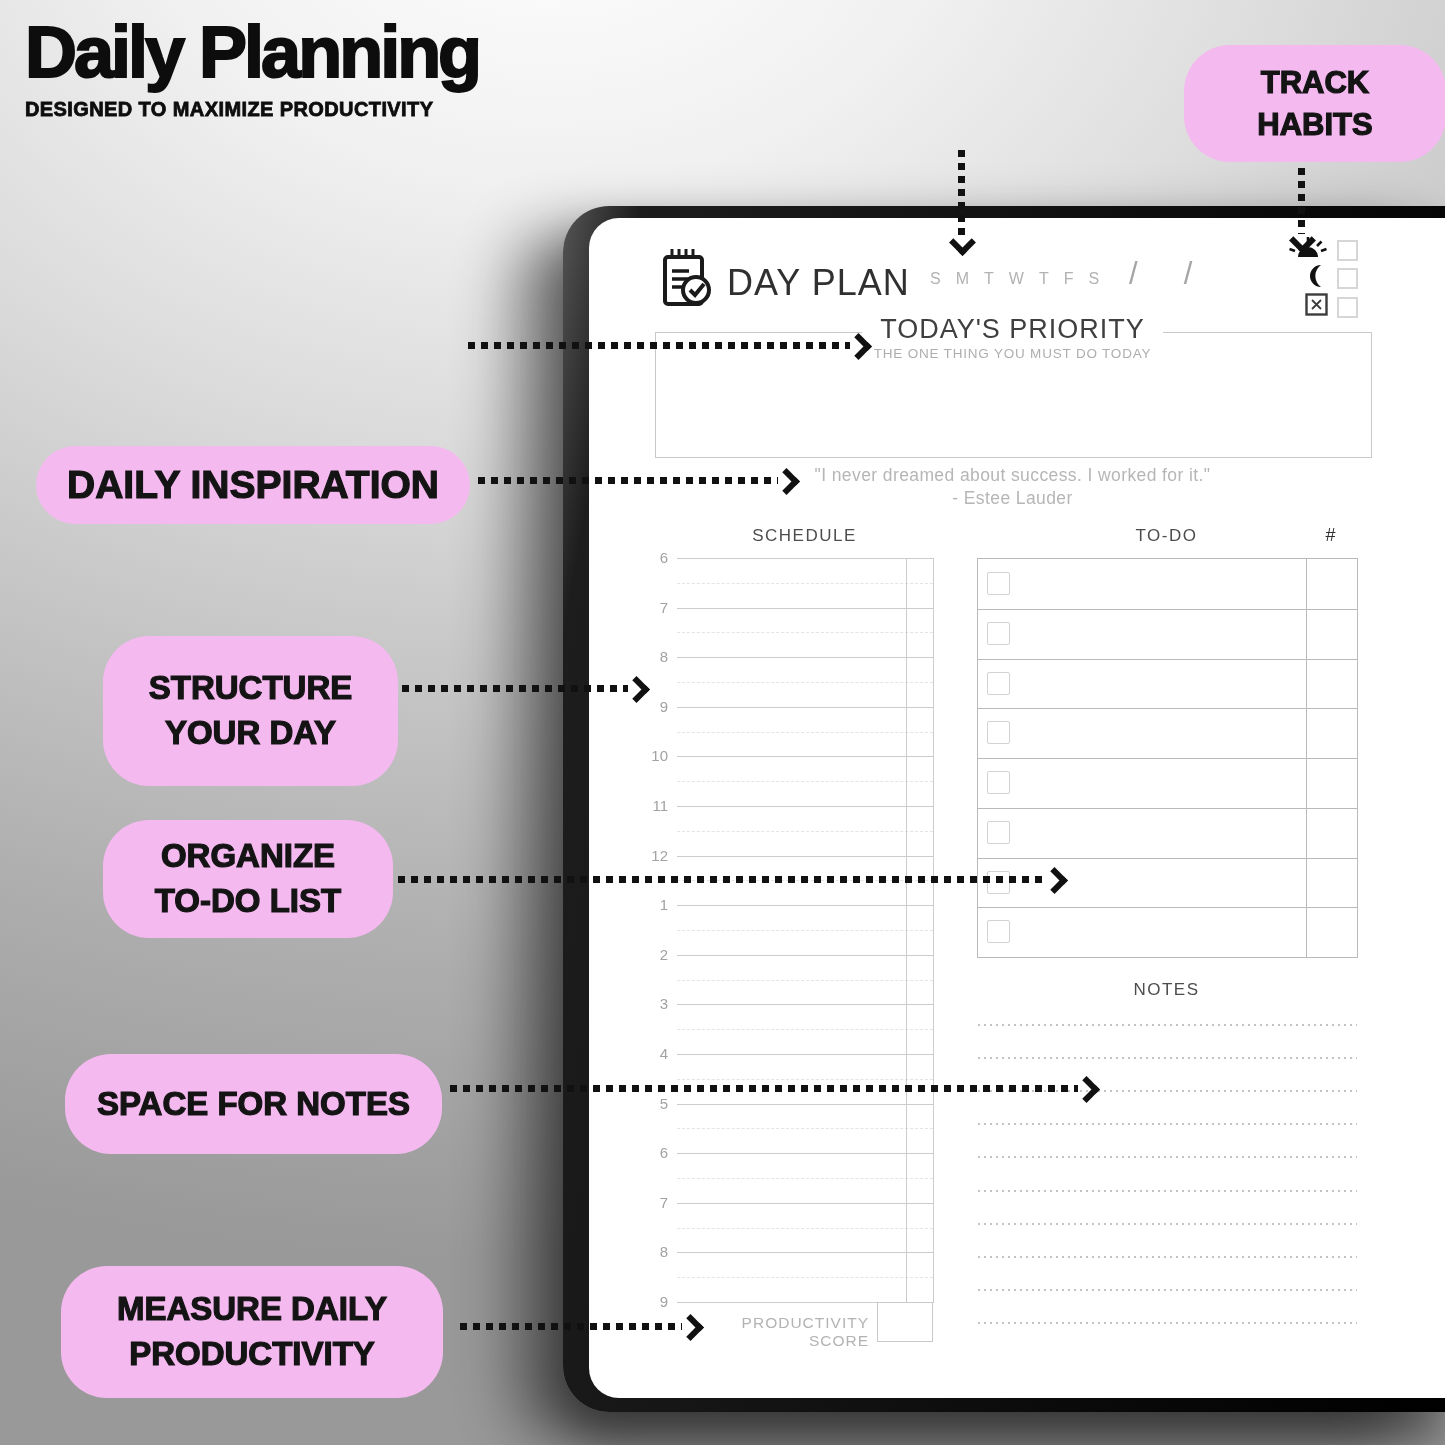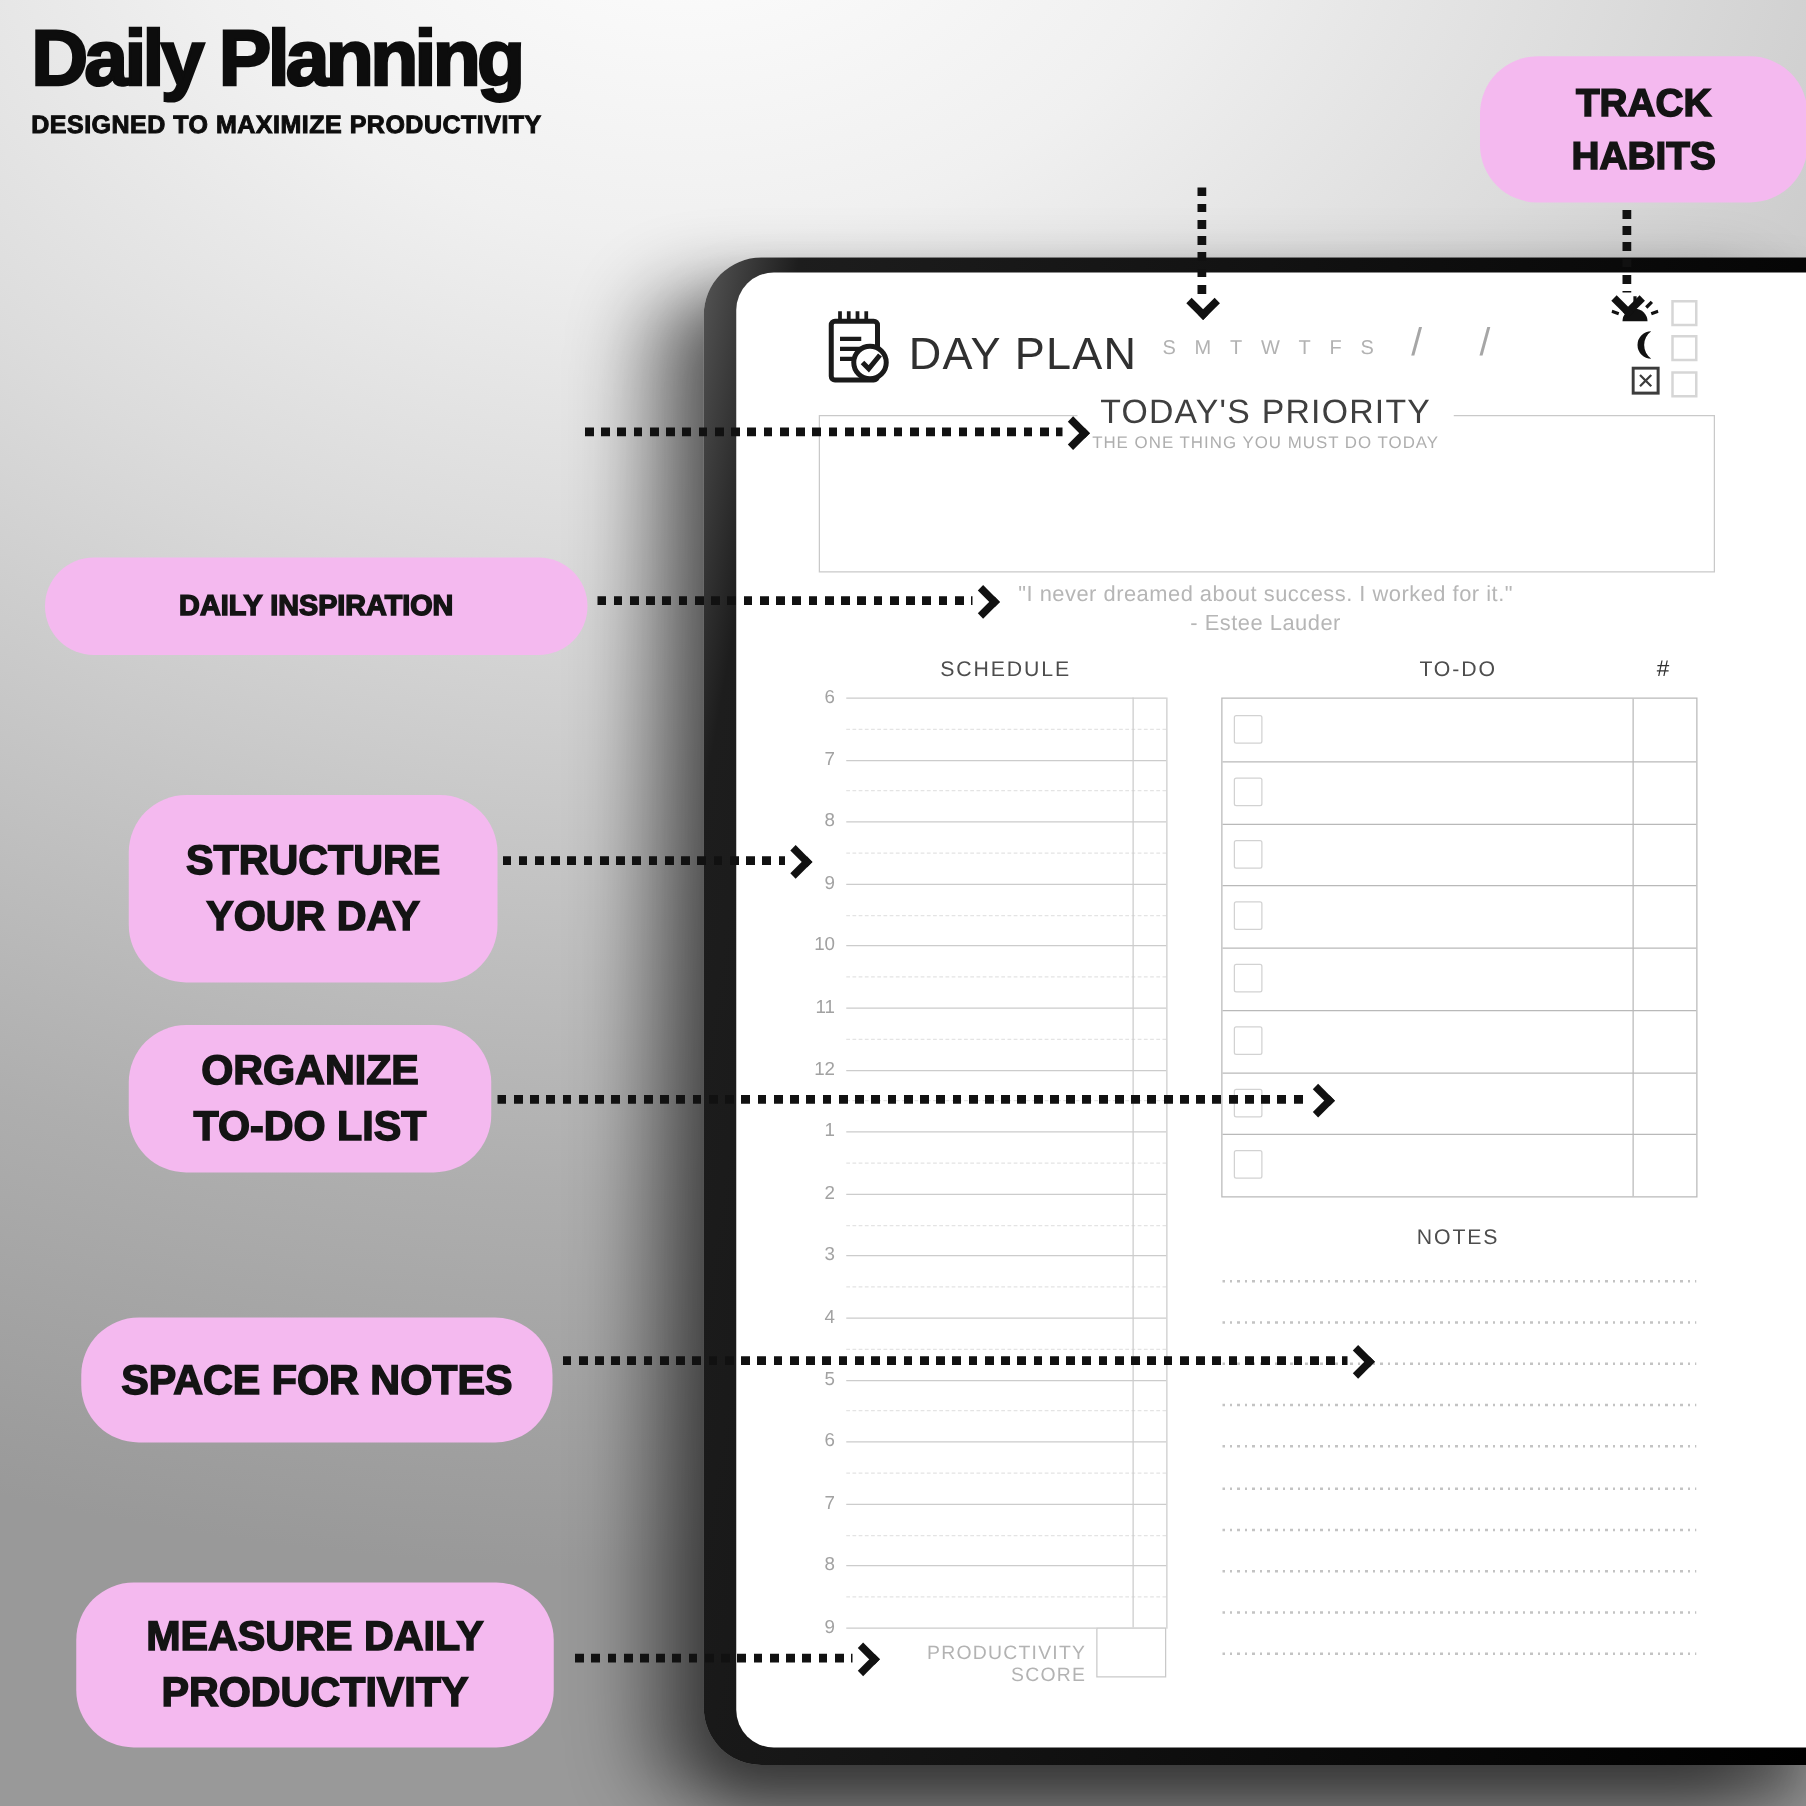--- a/index.html
+++ b/index.html
@@ -5,21 +5,21 @@
   html,body{margin:0;padding:0;background:#cfcfcf;}
   #stage{
     position:relative;width:1445px;height:1445px;overflow:hidden;
     font-family:"Liberation Sans",sans-serif;
     background:
       radial-gradient(130% 95% at 38% -8%, #ffffff 0%, #f0f0f0 22%, #dcdcdc 40%, #c6c6c6 58%, #aeaeae 78%, #999999 100%);
   }
   
   .headline{position:absolute;left:25px;top:16px;color:#0d0d0d;}
   .headline .big{
-    font-size:63px;font-weight:900;letter-spacing:-3px;line-height:1.0;
+    font-size:72px;font-weight:900;letter-spacing:-3px;line-height:1.0;
     -webkit-text-stroke:2px #0d0d0d;
   }
   .headline .sub{
     margin-top:10px;font-size:20px;font-weight:700;letter-spacing:.4px;
     -webkit-text-stroke:.8px #0d0d0d;
   }
   
   .pill{
     position:absolute;background:var(--pink,#f4b9ef);border-radius:46px;
     display:flex;align-items:center;justify-content:center;text-align:center;
@@ -95,21 +95,21 @@
 <div id="stage">
 
   <div class="headline">
     <div class="big">Daily Planning</div>
     <div class="sub">DESIGNED TO MAXIMIZE PRODUCTIVITY</div>
   </div>
 
   <div class="pill" style="left:1184px;top:45px;width:262px;height:117px;font-size:31px;">
       <span style="width:165px;">TRACK HABITS</span>
     </div>
-  <div class="pill" style="left:36px;top:446px;width:434px;height:78px;font-size:23px;align-items:center;">
+  <div class="pill" style="left:36px;top:446px;width:434px;height:78px;font-size:39px;align-items:center;">
       <span>DAILY INSPIRATION</span>
     </div>
   <div class="pill" style="left:103px;top:636px;width:295px;height:150px;font-size:33px;text-align:center;">
       <span style="width:220px;">STRUCTURE YOUR DAY</span>
     </div>
   <div class="pill" style="left:103px;top:820px;width:290px;height:118px;font-size:33px;">
       <span style="width:220px;">ORGANIZE TO-DO LIST</span>
     </div>
   <div class="pill" style="left:65px;top:1054px;width:377px;height:100px;font-size:33px;">
       <span>SPACE FOR NOTES</span>

